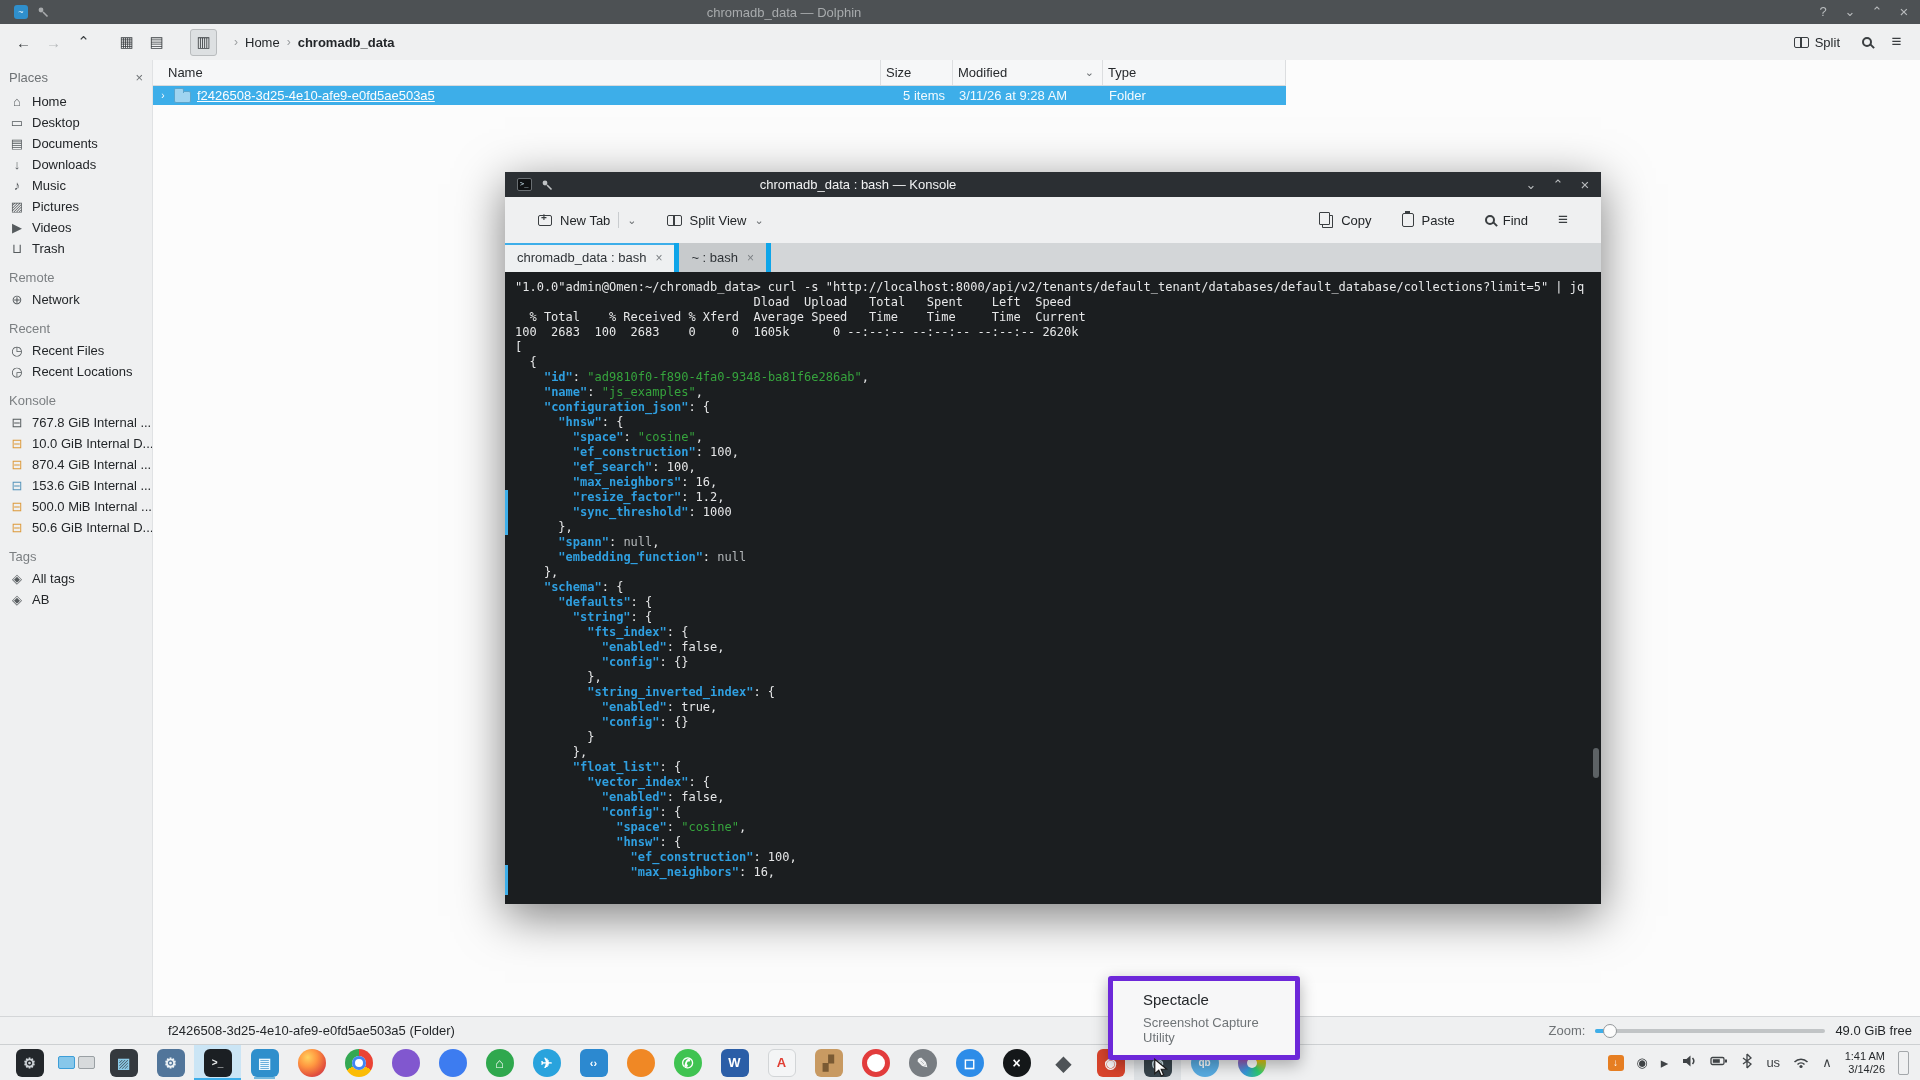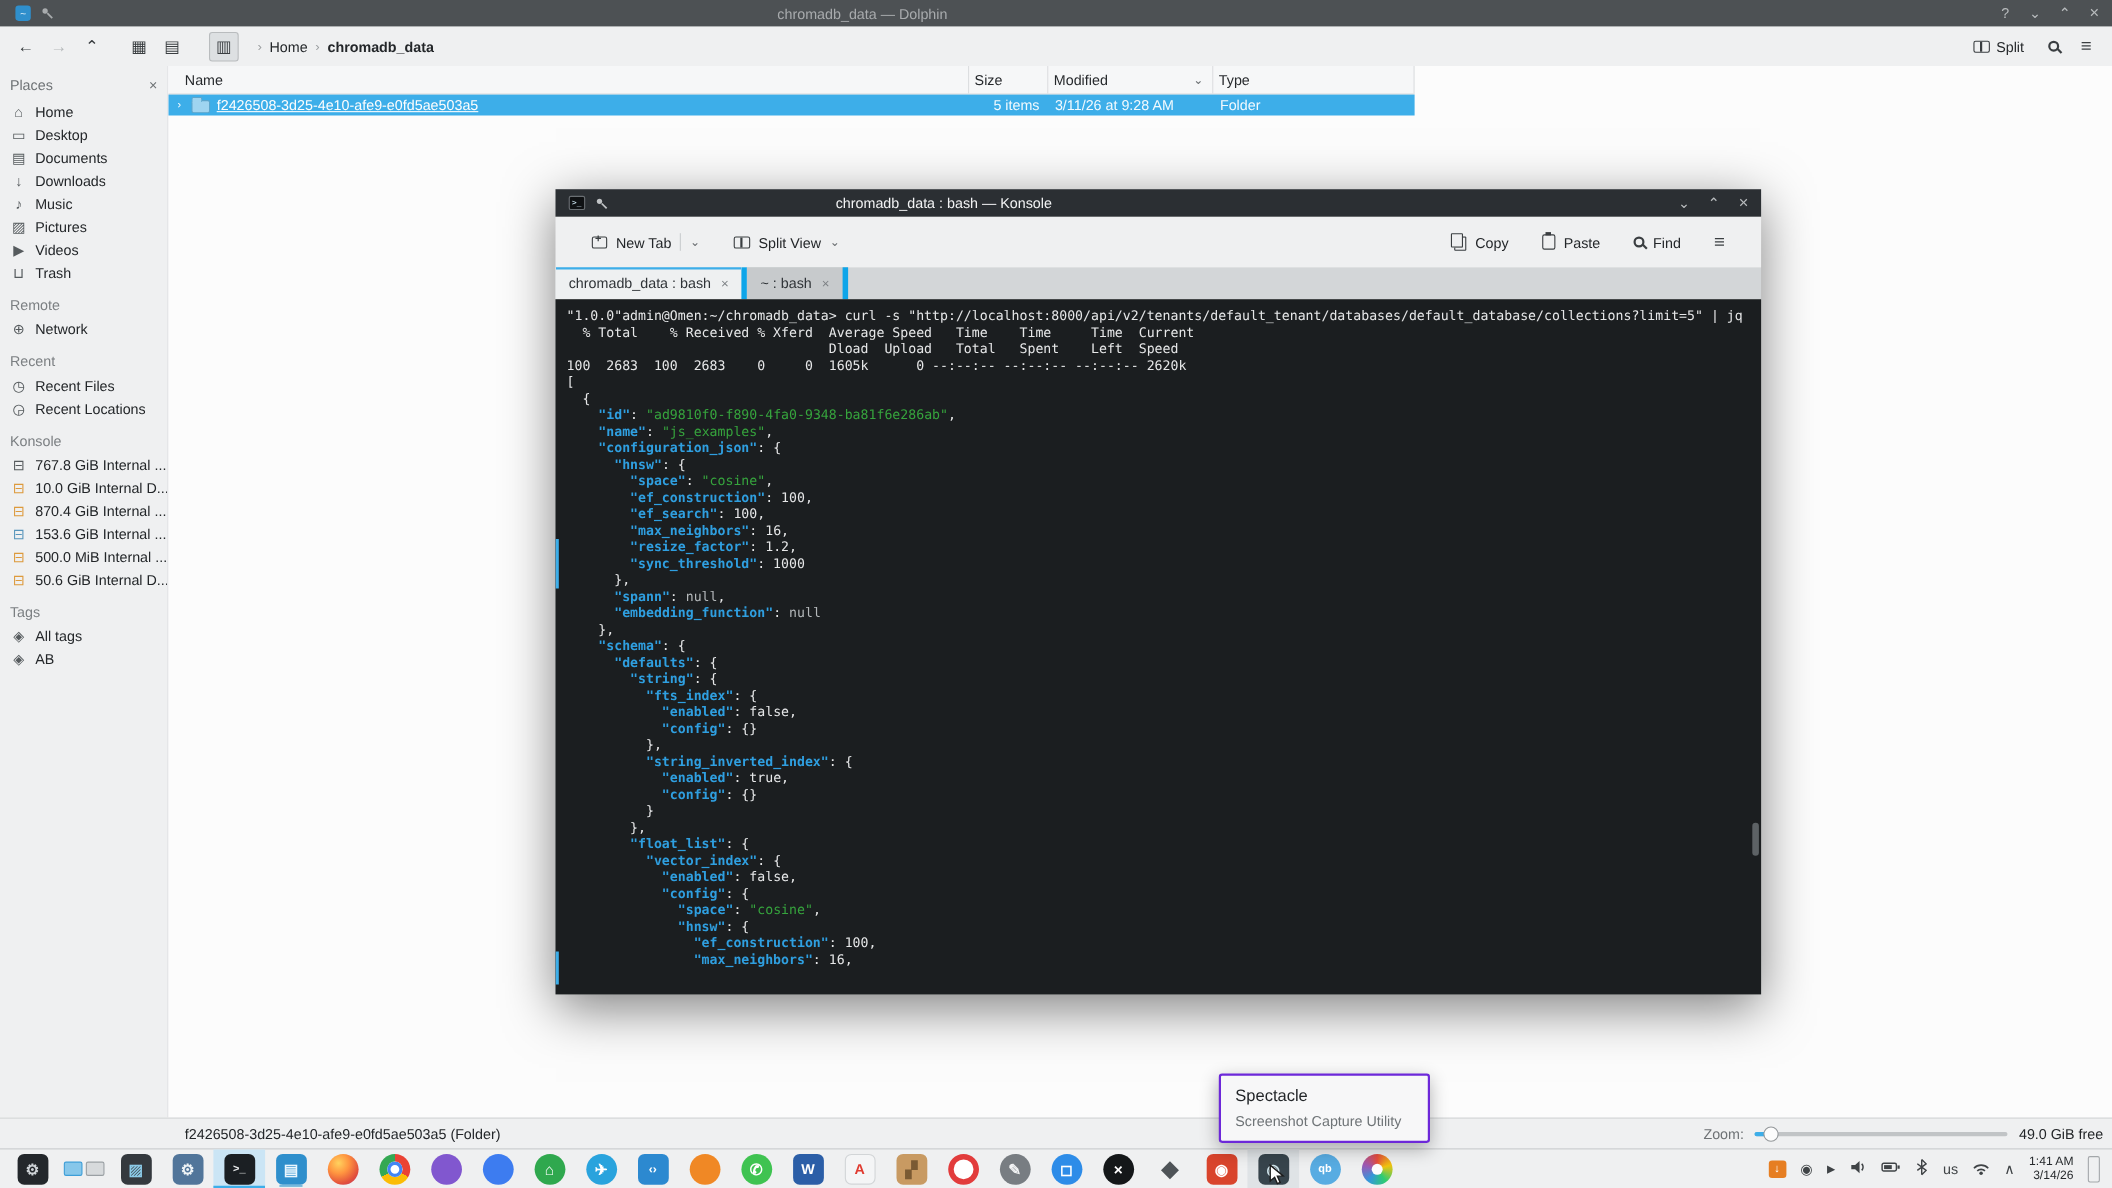--- a/index.html
+++ b/index.html
@@ -99,21 +99,21 @@
   .tab-close{color:#7c8084;font-size:12px}
   .k-term{height:632px;background:#1b1e20;position:relative;padding:8px 0 0 10px;overflow:hidden;font-family:"DejaVu Sans Mono",monospace;font-size:12px;line-height:15px}
   .t-line{white-space:pre;color:#e6e7e8}
   .t-k{color:#2f9fe0;font-weight:bold}
   .t-s{color:#36a43d}
   .t-n{color:#b4b8ba}
   .t-mark{position:absolute;left:0;width:3px;background:#3daee9}
   .t-scroll{position:absolute;right:2px;width:6px;border-radius:3px;background:#5d6265}
 
   
-  #tooltip{position:absolute;left:1108px;top:976px;width:192px;background:#f7f7f8;border:2px solid #6d28d9;border-radius:3px;box-shadow:0 5px 16px rgba(0,0,0,.3);padding:10px 13px;z-index:50}
+  #tooltip{position:absolute;left:1108px;top:976px;width:192px;background:#f7f7f8;border:5px solid #6d28d9;border-radius:3px;box-shadow:0 5px 16px rgba(0,0,0,.3);padding:10px 30px;z-index:50}
   .tt-title{font-size:15px;color:#232629}
   .tt-sub{font-size:13px;color:#6f7477;margin-top:7px}
 
   
   #taskbar{position:absolute;left:0;bottom:0;width:1920px;height:36px;background:#eff0f1;border-top:1px solid #cdd0d2;display:flex;align-items:center;padding:0 6px;z-index:40}
   .tb-apps{display:flex;align-items:center;height:35px}
   .tb-slot{width:47px;height:35px;display:flex;align-items:center;justify-content:center;position:relative}
   .tb-slot.active{background:#cbe5f5;box-shadow:inset 0 -2px 0 #3daee9}
   .tb-slot.open::after{content:"";position:absolute;bottom:1px;left:13px;right:13px;height:2px;background:#74b8dd}
   .tb-slot.hovered{background:#dfe3e6}
@@ -374,22 +374,22 @@
     </div>
     <div class="k-tab">
       <span>~ : bash</span>
       <span class="tab-close">×</span>
     </div>
   </div>
 
   <div class="k-term">
     <div id="terminal-lines">
         <div class="t-line"><span>"1.0.0"admin@Omen:~/chromadb_data&gt; curl -s "http://localhost:8000/api/v2/tenants/default_tenant/databases/default_database/collections?limit=5" | jq</span></div>
+        <div class="t-line"><span>                                 Dload  Upload   Total   Spent    Left  Speed</span></div>
         <div class="t-line"><span>  % Total    % Received % Xferd  Average Speed   Time    Time     Time  Current</span></div>
-        <div class="t-line"><span>                                 Dload  Upload   Total   Spent    Left  Speed</span></div>
         <div class="t-line"><span>100  2683  100  2683    0     0  1605k      0 --:--:-- --:--:-- --:--:-- 2620k</span></div>
         <div class="t-line"><span>[</span></div>
         <div class="t-line"><span>  {</span></div>
         <div class="t-line"><span>    </span><span class="t-k">"id"</span><span>: </span><span class="t-s">"ad9810f0-f890-4fa0-9348-ba81f6e286ab"</span><span>,</span></div>
         <div class="t-line"><span>    </span><span class="t-k">"name"</span><span>: </span><span class="t-s">"js_examples"</span><span>,</span></div>
         <div class="t-line"><span>    </span><span class="t-k">"configuration_json"</span><span>: {</span></div>
         <div class="t-line"><span>      </span><span class="t-k">"hnsw"</span><span>: {</span></div>
         <div class="t-line"><span>        </span><span class="t-k">"space"</span><span>: </span><span class="t-s">"cosine"</span><span>,</span></div>
         <div class="t-line"><span>        </span><span class="t-k">"ef_construction"</span><span>: 100,</span></div>
         <div class="t-line"><span>        </span><span class="t-k">"ef_search"</span><span>: 100,</span></div>

